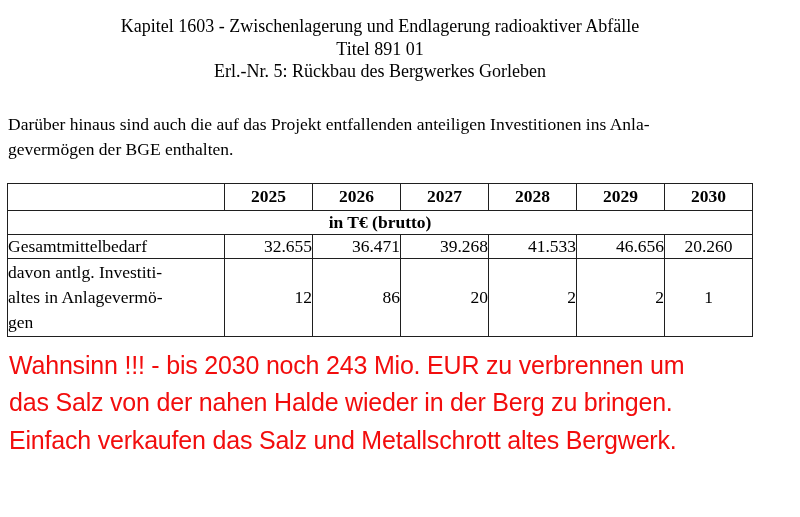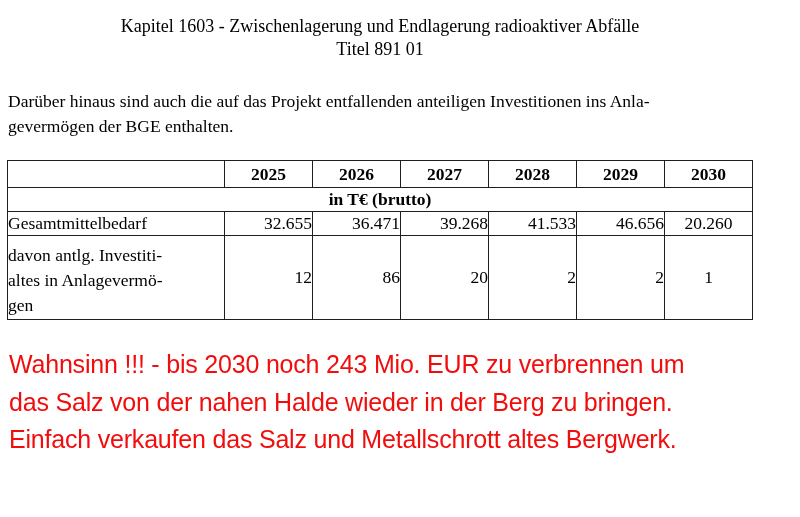--- a/index.html
+++ b/index.html
@@ -61,49 +61,50 @@
   }
   tr.data-row-1 td { height: 23px; vertical-align: middle; }
   tr.data-row-2 td { height: 76px; }
   td.label-cell {
     text-align: left;
     padding-left: 5px;
   }
   tr.data-row-2 td.label-cell {
     vertical-align: top;
     line-height: 25px;
-    padding-top: 7px;
+    padding-top: 1px;
   }
   td.num {
     text-align: right;
     padding-right: 9px;
     vertical-align: middle;
     margin-top: 39px;
   }
   td.num-center {
     text-align: center;
     vertical-align: middle;
   }
   
   .annotation {
-    margin: 26px 0 0 2px;
+    margin: 10px 0 0 2px;
     font-family: "Liberation Sans", sans-serif;
     font-size: 25px;
     line-height: 37.5px;
     letter-spacing: -0.2px;
   }
 </style>
 </head>
 <body>
 
 <div class="page">
 
   <div class="doc-header">
     <div>Kapitel 1603 - Zwischenlagerung und Endlagerung radioaktiver Abfälle</div>
     <div>Titel 891 01</div>
+    <div>Erl.-Nr. 5: Rückbau des Bergwerkes Gorleben</div>
   </div>
 
   <div class="intro">
     <span>Darüber hinaus sind auch die auf das Projekt entfallenden anteiligen Investitionen ins Anla-</span><br>
     <span>gevermögen der BGE enthalten.</span>
   </div>
 
   <table class="budget">
     <colgroup>
       <col class="c-label">

